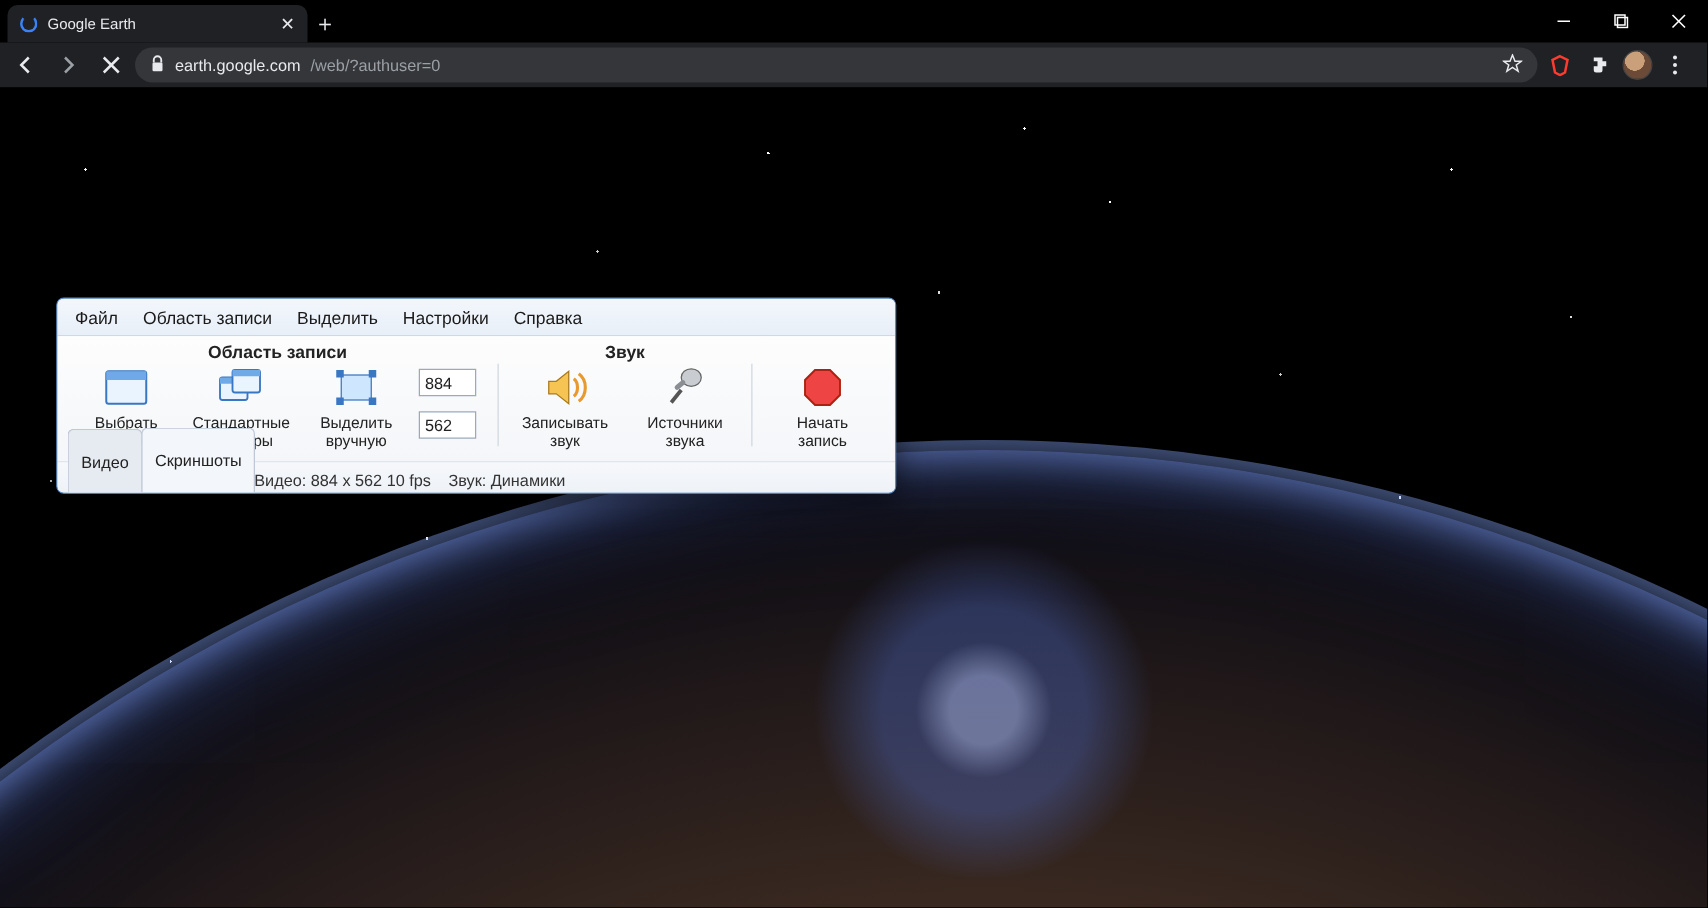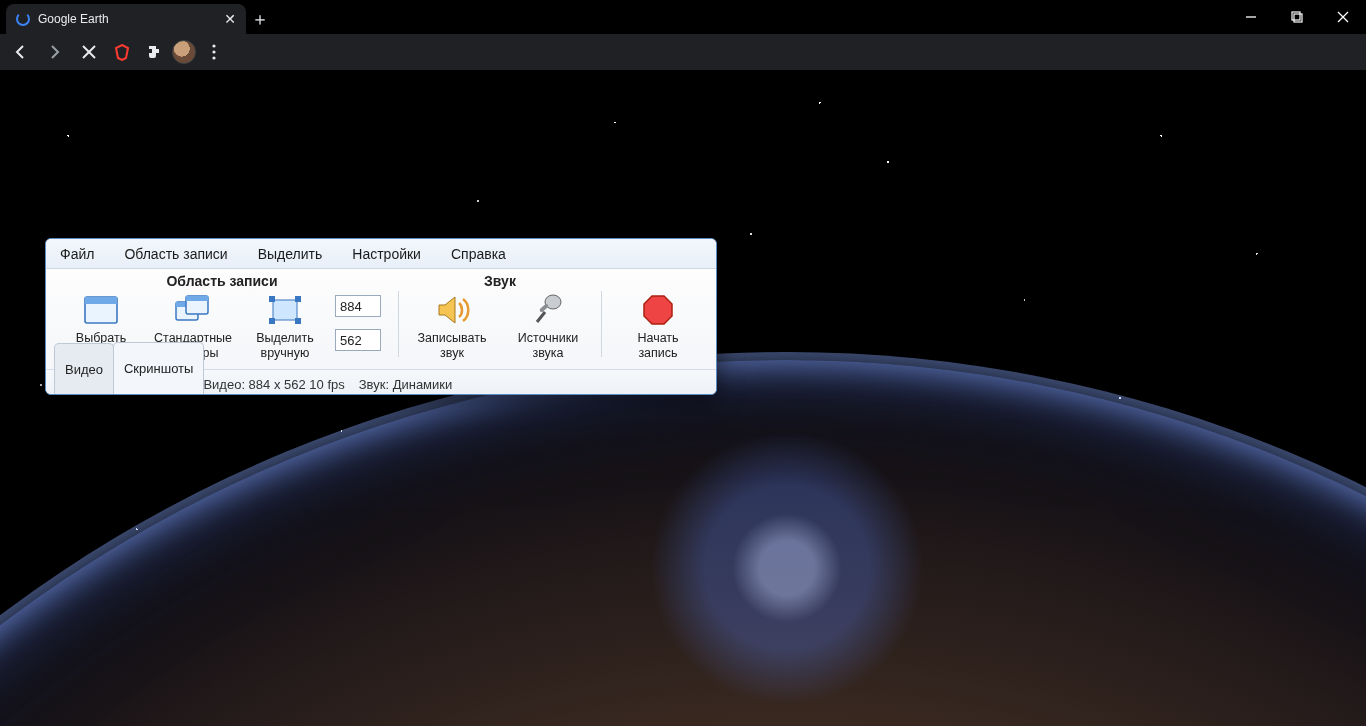--- a/index.html
+++ b/index.html
@@ -64,21 +64,21 @@
   .win-title { height: 30px; display:flex; align-items:center; padding: 0 6px 0 8px;
     background: linear-gradient(#f7fbff, #e3ecf6); border-bottom: 1px solid #cfd8e3; font-size: 13px; color:#222; }
   .win-title .wicon { width:16px; height:16px; margin-right:6px; display:inline-flex; }
   .win-title .wtext { flex:1; }
   .win-title .wbtns { display:flex; gap:0; }
   .wb { width:34px; height:20px; border:1px solid #8fa6bf; border-radius:3px; margin-left:-1px; display:flex; align-items:center; justify-content:center; font-size:11px;
     background: linear-gradient(#fdfefe,#e6edf5); color:#333; }
   .wb.first{ margin-left:0;}
   .wb.close { background: linear-gradient(#f26a5f,#d93a2d); border-color:#a12d24; color:#fff; font-weight:bold; }
 
-  .menu { height: 30px; display:flex; align-items:center; gap: 30px; padding: 0 14px;
+  .menu { height: 30px; display:flex; align-items:center; gap: 20px; padding: 0 14px;
     background: linear-gradient(#f3f7fc,#e8eff8); border-bottom: 1px solid #cfd8e3; font-size: 14px; color:#1a1a1a; }
   .menu span { cursor: default; }
 
   .toolbar { display:flex; align-items:stretch; padding: 4px 6px 8px 6px; background: linear-gradient(#fdfdfd,#f4f6f9); border-bottom:1px solid #d7dee8;}
   .group { display:flex; flex-direction:column; align-items:center; padding: 0 4px; }
   .group-title { font-size: 14px; font-weight: 600; color:#222; margin-bottom: 4px; text-align:center; }
   .group-row { display:flex; align-items:flex-start; gap: 12px; }
   .tbtn { display:flex; flex-direction:column; align-items:center; width: 84px; cursor:pointer; }
   .tbtn.narrow{ width: 76px;}
   .ticon { width: 38px; height: 34px; display:flex; align-items:center; justify-content:center; margin-bottom:4px; }
@@ -133,20 +133,35 @@
     <svg width="18" height="18">
         <path d="M6 3 L12 9 L6 15" fill="none" stroke="#9aa0a6" stroke-width="2"></path>
       </svg>
   </div>
   <div class="navbtn active">
     <svg width="16" height="16">
         <line x1="2" y1="2" x2="14" y2="14" stroke="#e8eaed" stroke-width="2"></line>
         <line x1="14" y1="2" x2="2" y2="14" stroke="#e8eaed" stroke-width="2"></line>
       </svg>
   </div>
+  <div class="omnibox">
+    <span class="lock">
+      <svg width="12" height="14">
+          <rect x="2" y="6" width="8" height="7" rx="1" fill="#e8eaed"></rect>
+          <path d="M3 6 V4 a3 3 0 0 1 6 0 V6" fill="none" stroke="#e8eaed" stroke-width="1.5"></path>
+        </svg>
+    </span>
+    <span class="url" style="white-space: pre-line;">earth.google.com</span>
+      <span class="urlpath" style="white-space: pre-line;">/web/?authuser=0</span>
+    <span style="margin-left:auto">
+      <svg width="16" height="16">
+          <path d="M8 1 L10 6 L15 6 L11 9 L12.5 14 L8 11 L3.5 14 L5 9 L1 6 L6 6 Z" fill="none" stroke="#e8eaed" stroke-width="1.2"></path>
+        </svg>
+    </span>
+  </div>
   <div class="rightcluster">
     <div class="righticon brave">
       <svg width="18" height="18">
           <path d="M9 2 L15 5 L13 15 L9 17 L5 15 L3 5 Z" fill="none" stroke="#ff3b30" stroke-width="2"></path>
         </svg>
     </div>
     <div class="righticon">
       <svg width="16" height="16">
           <path d="M6 2h4v3h3v4h-3v3a2 2 0 0 1-2 2H5a2 2 0 0 1-2-2V9h3V5H3V2z" fill="#e8eaed"></path>
         </svg>

